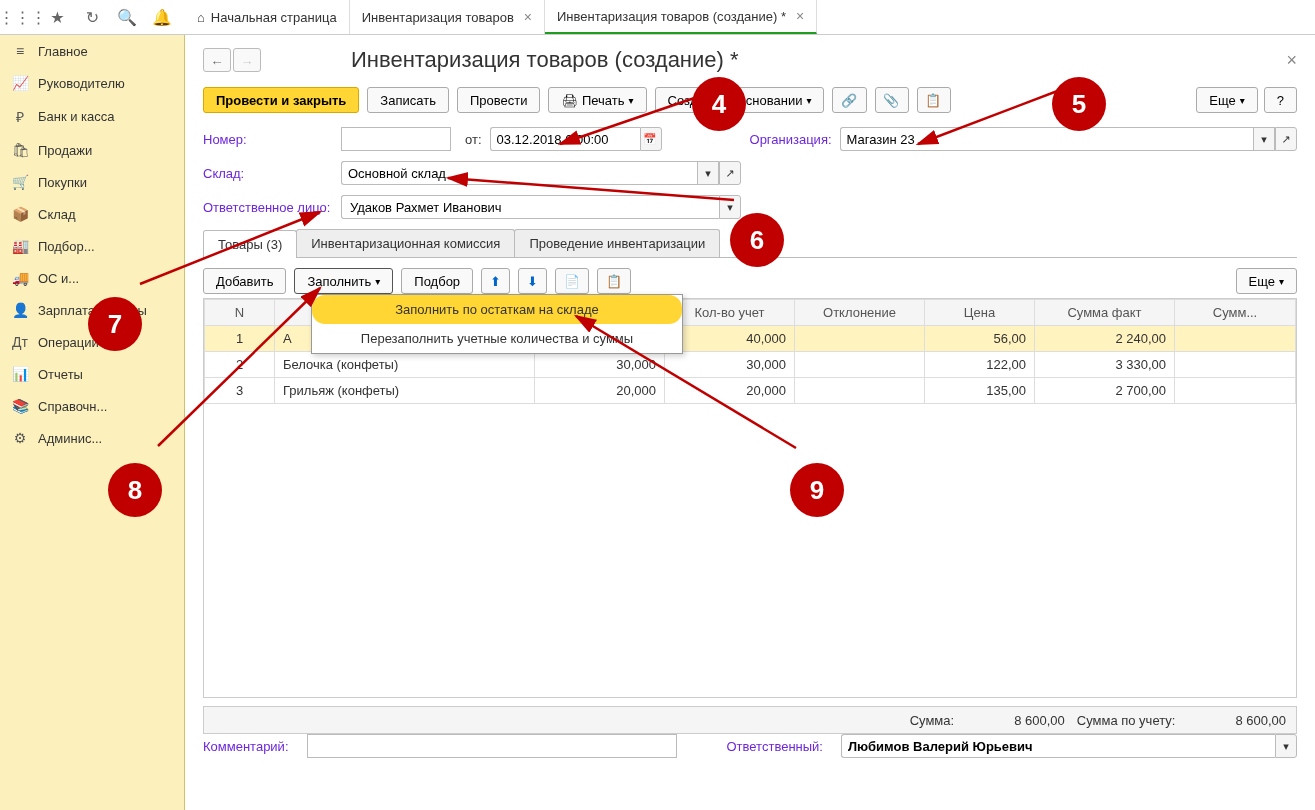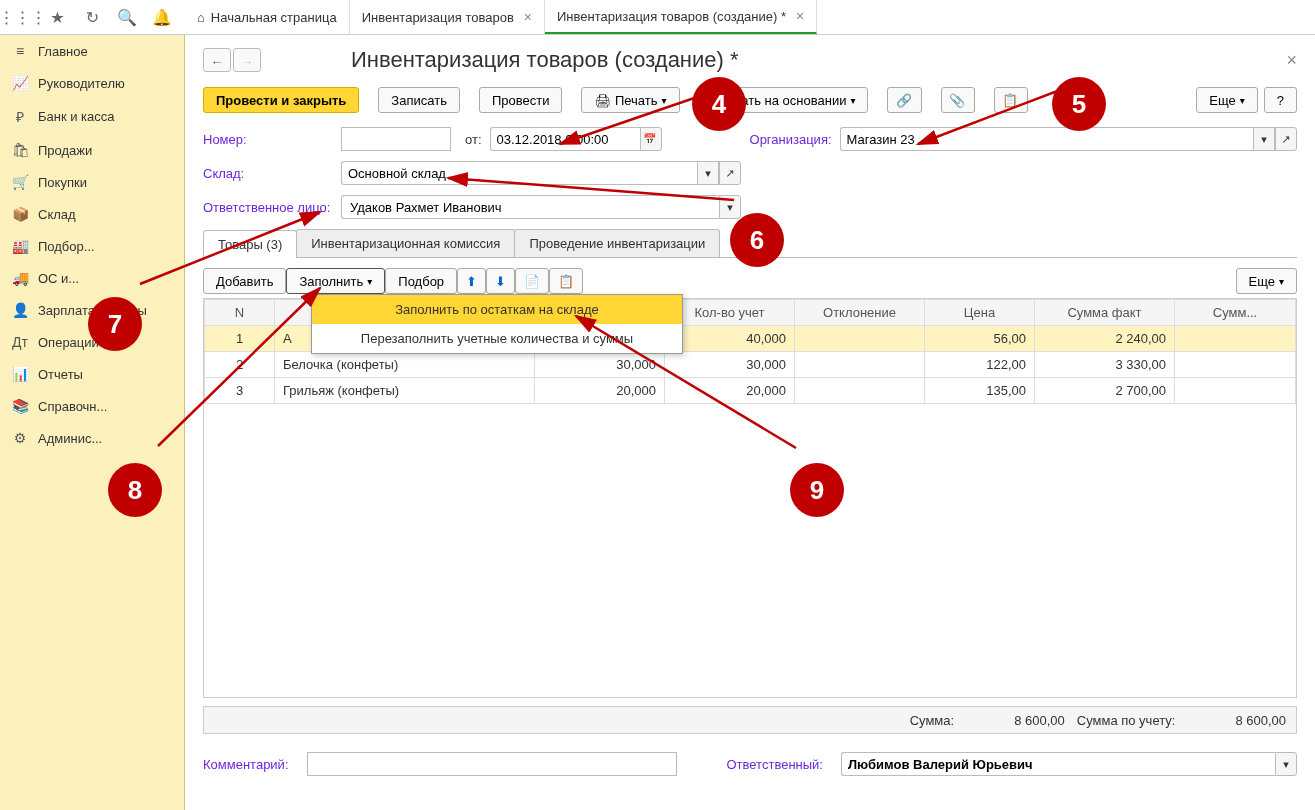--- a/index.html
+++ b/index.html
@@ -21,64 +21,64 @@
 
 
 .main { position: absolute; left: 185px; top: 35px; right: 0; bottom: 0; background: #fff; padding: 12px 18px; overflow: hidden; }
 .main-header { display: flex; align-items: center; gap: 10px; margin-bottom: 14px; }
 .nav-arrows { display: flex; gap: 2px; }
 .nav-arrows button { width: 28px; height: 24px; border: 1px solid #bbb; background: #f9f9f9; border-radius: 3px; cursor: pointer; color: #666; }
 .page-title { font-size: 22px; margin-left: 80px; }
 .close-x { margin-left: auto; font-size: 18px; color: #888; cursor: pointer; }
 
 
-.cmd-bar { display: flex; align-items: center; gap: 19px; margin-bottom: 14px; }
+.cmd-bar { display: flex; align-items: center; gap: 8px; margin-bottom: 14px; }
 .btn { border: 1px solid #aaa; background: #f9f9f9; border-radius: 3px; padding: 4px 12px; cursor: pointer; font-size: 13px; height: 26px; display: inline-flex; align-items: center; gap: 4px; }
 .btn-primary { background: #ffd633; border-color: #d4a900; font-weight: bold; }
 .btn-icon { padding: 4px 8px; }
 .caret::after { content: " ▾"; font-size: 10px; }
 
 
 .form-row { display: flex; align-items: center; margin-bottom: 10px; gap: 8px; }
 .form-label { width: 130px; color: #6d28d9; }
 .input { border: 1px solid #bbb; height: 24px; padding: 2px 6px; background: #fff; font-size: 13px; }
 .input-group { display: flex; }
 .input-group .input { border-right: none; border-radius: 3px 0 0 3px; }
 .input-group .ibtn { width: 22px; height: 24px; border: 1px solid #bbb; background: #f5f5f5; display: flex; align-items: center; justify-content: center; font-size: 11px; cursor: pointer; }
 .input-group .ibtn:last-child { border-radius: 0 3px 3px 0; }
 
 
 .tabstrip { display: flex; border-bottom: 1px solid #bbb; margin-bottom: 10px; }
 .tabstrip .tabitem { padding: 6px 14px; border: 1px solid #bbb; border-bottom: none; background: #eee; margin-right: -1px; cursor: pointer; border-radius: 3px 3px 0 0; }
 .tabstrip .tabitem.active { background: #fff; position: relative; top: 1px; }
 
 
-.tbl-bar { display: flex; align-items: flex-end; margin-bottom: 4px; position: relative; }
+.tbl-bar { display: flex; align-items: flex-end; gap: 8px; margin-bottom: 4px; position: relative; }
 
 
 .dropdown { position: absolute; top: 26px; left: 108px; width: 372px; background: #fff; border: 1px solid #999; box-shadow: 2px 2px 6px rgba(0,0,0,0.2); z-index: 100; }
-.dropdown .ditem { padding: 7px 24px; cursor: pointer; text-align: center; }
+.dropdown .ditem { padding: 7px 24px; cursor: pointer; text-align: center; border-radius: 13px; }
 .dropdown .ditem.hl { background: #ffd633; }
 
 
 .table-wrap { border: 1px solid #ccc; height: 400px; overflow: auto; position: relative; }
 table { border-collapse: collapse; width: 100%; font-size: 13px; }
 th, td { border: 1px solid #ddd; padding: 5px 8px; text-align: left; white-space: nowrap; }
 th { background: #f5f5f5; font-weight: normal; color: #555; text-align: center; }
 td.num { text-align: right; }
 td.cnum { text-align: center; }
 tr.hlrow td { background: #fff4c0; }
 
 
 .sumbar { display: flex; justify-content: flex-end; gap: 0; margin-top: 8px; border: 1px solid #ccc; background: #f5f5f5; height: 28px; align-items: center; padding: 0 10px; }
 .sumbar span { margin-left: 12px; }
 .sumbar .sumval { margin-left: 60px; }
 
 
-.bottom-row { display: flex; align-items: center; gap: 10px; margin-top: 18px; }
+.bottom-row { display: flex; align-items: center; gap: 10px; }
 .bottom-row .form-label { width: auto; margin-right: 8px; }
 .bottom-row .input-group { flex: 0 0 auto; }
 
 
 .annot { position: absolute; z-index: 300; pointer-events: none; }
 .bubble { width: 54px; height: 54px; border-radius: 50%; background: #c00000; color: #fff; font-size: 26px; font-weight: bold; display: flex; align-items: center; justify-content: center; position: absolute; }
 svg.arrows { position: absolute; left: 0; top: 0; width: 1315px; height: 810px; z-index: 250; pointer-events: none; }
 </style>
 </head>
 <body>

